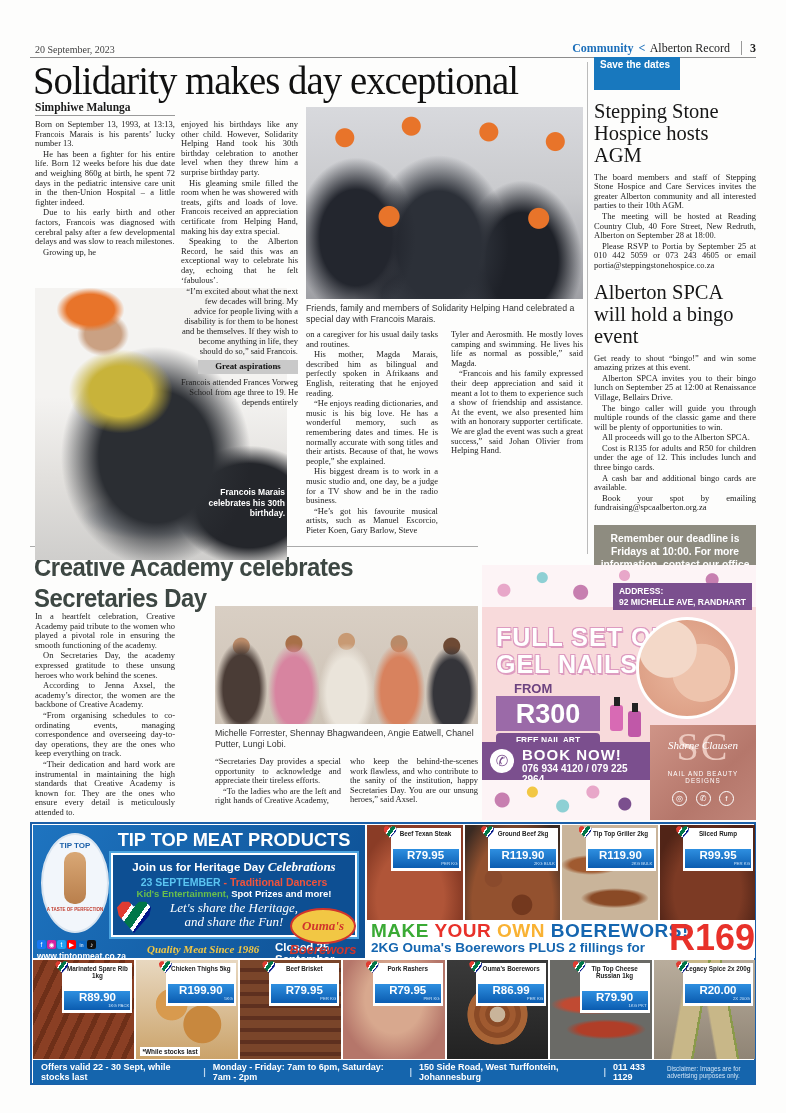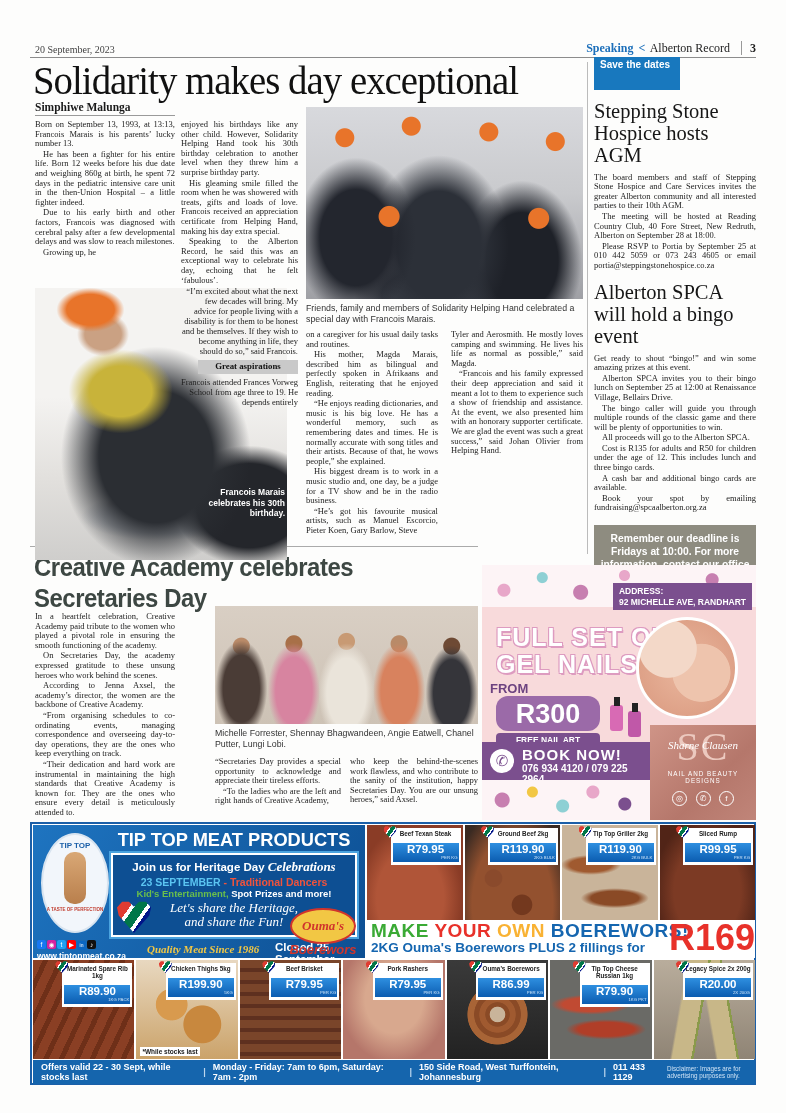--- a/index.html
+++ b/index.html
@@ -101,22 +101,22 @@
       radial-gradient(circle at 52% 25%,#e8a7c9 0 5px,transparent 6px),
       radial-gradient(circle at 66% 60%,#8ed0d4 0 6px,transparent 7px),
       radial-gradient(circle at 84% 35%,#c77fb0 0 6px,transparent 7px),
       #fdf4f6;}
   .nail-addr{position:absolute;right:4px;top:18px;background:#7b4f8e;color:#fff;font-weight:bold;
              font-size:8.5px;line-height:10.5px;padding:3px 6px;text-align:left;}
   .nail-offer1{position:absolute;left:14px;top:58px;font-size:25px;font-weight:bold;color:#fff;
                letter-spacing:1px;text-shadow:1.5px 1.5px 0 #dd9bc0,-1px -1px 0 #dd9bc0,1px -1px 0 #dd9bc0,-1px 1px 0 #dd9bc0;}
   .nail-offer2{position:absolute;left:14px;top:85px;font-size:25px;font-weight:bold;color:#fff;
                letter-spacing:1px;text-shadow:1.5px 1.5px 0 #dd9bc0,-1px -1px 0 #dd9bc0,1px -1px 0 #dd9bc0,-1px 1px 0 #dd9bc0;}
-  .nail-from{position:absolute;left:8px;top:116px;font-size:13px;font-weight:bold;color:#6d4380;}
-  .nail-price{position:absolute;left:14px;top:131px;width:104px;background:#9b6aa8;border-radius:12px;
+  .nail-from{position:absolute;left:32px;top:116px;font-size:13px;font-weight:bold;color:#6d4380;}
+  .nail-price{position:absolute;left:14px;top:131px;width:104px;background:#9b6aa8;border-radius:0;
               color:#fff;font-weight:bold;font-size:27px;text-align:center;padding:3px 0 1px;}
   .nail-free{position:absolute;left:14px;top:168px;width:104px;background:#7b4f8e;border-radius:4px;
              color:#fff;font-weight:bold;font-size:8.5px;text-align:center;padding:2px 0;}
   .nail-circle{position:absolute;right:18px;top:52px;width:96px;height:96px;border-radius:50%;
                border:3px solid #fff;background:
                radial-gradient(circle at 30% 30%,#f3d8c8 0 30%,transparent 31%),
                radial-gradient(circle at 65% 55%,#eec4ad 0 35%,transparent 36%),
                radial-gradient(#eab79e,#d9987e);}
   .polish{position:absolute;width:13px;height:26px;background:#d86ab4;border-radius:3px;}
   .polish:before{content:"";position:absolute;left:3.5px;top:-8px;width:6px;height:9px;background:#222;}
@@ -170,21 +170,21 @@
                    color:#fff;margin-right:1px;border-radius:2px;}
   .tt-web{font-size:8.5px;font-weight:bold;}
   .tt-quality{position:absolute;left:110px;top:10px;font-family:"Liberation Serif",serif;font-style:italic;
               font-weight:bold;font-size:11px;color:#f2c744;}
   .tt-closed{position:absolute;left:238px;top:8px;font-size:11.5px;font-weight:bold;color:#fff;}
   .prow-top{position:absolute;left:335px;top:1px;width:388px;height:133px;display:flex;gap:2px;}
   .prow-bot{position:absolute;left:1px;top:136px;width:722px;height:99px;display:flex;gap:2px;}
   .pcard{position:relative;flex:1;overflow:hidden;}
   .plabel{position:absolute;top:3px;right:2px;width:66px;background:#fff;padding:2px 2px 3px;text-align:center;}
   .pname{font-size:6.3px;font-weight:bold;color:#222;line-height:7px;}
-  .ptag{margin-top:6px;background:linear-gradient(#2e8fe0,#0b5cb0);color:#fff;padding:1px 1px 2px;}
+  .ptag{margin-top:12px;background:linear-gradient(#2e8fe0,#0b5cb0);color:#fff;padding:1px 1px 2px;}
   .pprice{font-size:11.5px;font-weight:bold;display:block;line-height:11px;}
   .punit{font-size:4.3px;display:block;text-align:right;color:#cfe6fa;}
   .pflag{position:absolute;left:-7px;top:-2px;width:14px;height:13px;}
   .pnote{position:absolute;left:4px;bottom:3px;background:#fff;font-size:6.5px;font-weight:bold;color:#222;padding:1px 2px;}
   .m-steak{background:radial-gradient(ellipse at 45% 55%,#b05538 0 45%,#8a3c26 70%),#6e3420;}
   .m-mince{background:radial-gradient(circle at 30% 40%,#8a4a2c 0 8%,transparent 9%),radial-gradient(circle at 60% 60%,#73381e 0 10%,transparent 11%),radial-gradient(ellipse at 50% 60%,#93512f 0 60%,#3a2a22 90%);}
   .m-wors{background:radial-gradient(ellipse 30px 10px at 30% 30%,#a05a30 0 70%,transparent 100%),radial-gradient(ellipse 34px 10px at 55% 55%,#8a4a26 0 70%,transparent 100%),radial-gradient(ellipse 30px 10px at 40% 80%,#96522c 0 70%,transparent 100%),#c9b49a;}
   .m-rump{background:radial-gradient(ellipse at 50% 50%,#7c3a24 0 50%,#512417 80%),#3c1e12;}
   .m-ribs{background:repeating-linear-gradient(115deg,#8a3f24 0 9px,#6e2f18 9px 14px);}
   .m-chick{background:radial-gradient(circle at 35% 45%,#d89a4e 0 18%,transparent 19%),radial-gradient(circle at 65% 65%,#c8883e 0 20%,transparent 21%),linear-gradient(#e8d8c0,#cba36a);}
@@ -208,21 +208,21 @@
   .fdisc{margin-left:auto;font-size:6.3px;font-weight:normal;color:#cfe3f5;text-align:left;width:92px;line-height:7px;}
   .sa-mini{width:13px;height:12px;}
 </style>
 </head>
 <body>
 
 <div class="page">
 
   <div class="abs hdr-date">20 September, 2023</div>
   <div class="abs hdr-right">
-    <span class="sect">Speaking</span>
+    <span class="sect">Community</span>
     <span class="lt">&lt;</span>
     <span>Alberton Record</span>
     <span class="pgnum">3</span>
   </div>
   <div class="abs hdr-rule"></div>
 
   <div class="abs headline">Solidarity makes day exceptional</div>
   <div class="abs byline">Simphiwe Malunga</div>
   <div class="abs byline-rule"></div>
 

